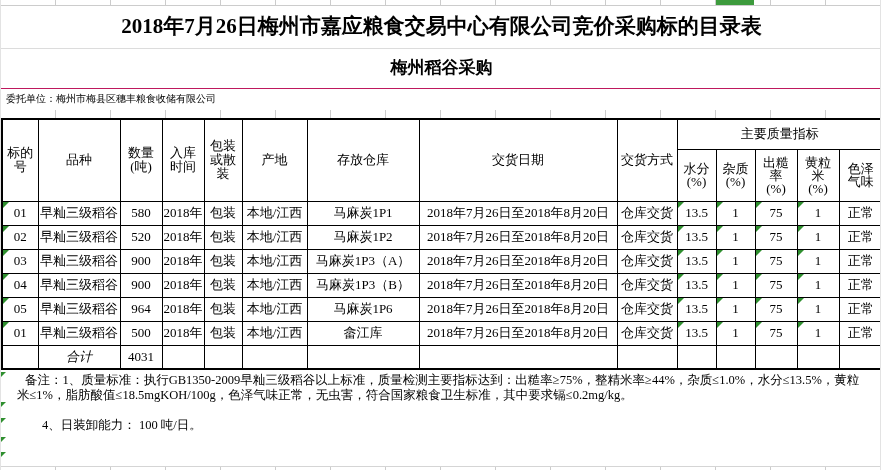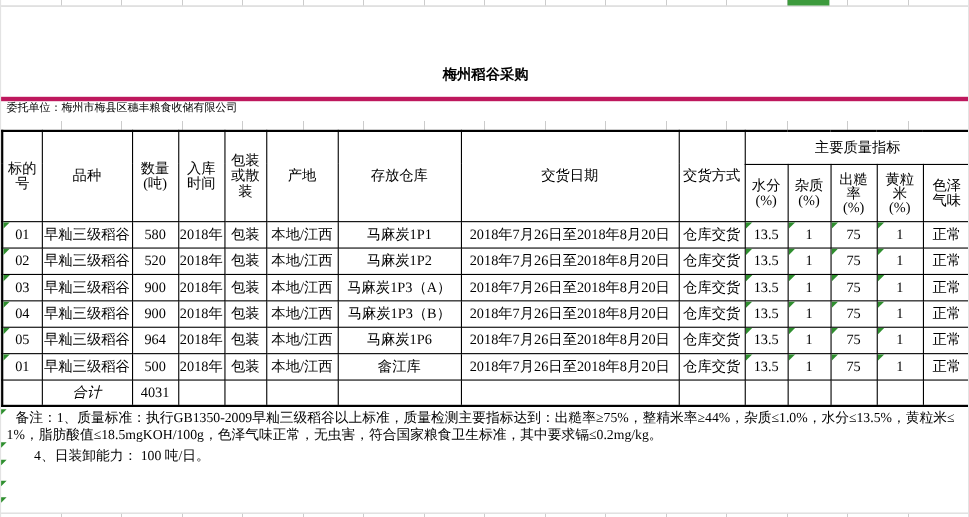--- a/index.html
+++ b/index.html
@@ -9,56 +9,57 @@
     border-left:1px solid #e3e3e3;border-right:1px solid #e3e3e3;box-sizing:border-box;
   }
   .strip{position:absolute;left:0;width:881px;
     background-image:repeating-linear-gradient(to right, transparent 0 54px, #cccccc 54px 55px);}
   .strip.top{top:0;height:5px;border-bottom:1px solid #cccccc;}
   .strip.mid{top:110px;height:8px;}
   .strip.bottom{top:466px;height:4px;border-top:1px solid #d5d5d5;}
   .greenbar{position:absolute;left:715px;top:0;width:38px;height:5px;background:#3d9b3d;}
   .rowline{position:absolute;left:0;width:881px;text-align:center;overflow:hidden;white-space:nowrap;}
   .title{top:5px;height:43px;line-height:43px;font-weight:bold;font-size:21px;border-bottom:1px solid #dcdcdc;}
-  .subtitle{top:48px;height:40px;line-height:40px;font-weight:bold;font-size:13px;border-bottom:4px solid #be185d;}
+  .subtitle{top:48px;height:40px;line-height:40px;font-weight:bold;font-size:17px;border-bottom:1px solid #be185d;}
   .client{top:88px;height:22px;line-height:22px;font-size:10px;text-align:left;padding-left:5px;width:876px;}
   table.cat{position:absolute;top:118px;left:0;width:881px;border-collapse:collapse;table-layout:fixed;
     border:2px solid #000;}
   table.cat th, table.cat td{
     border:1px solid #000;padding:0;text-align:center;vertical-align:middle;
     font-size:13px;font-weight:normal;overflow:hidden;position:relative;
   }
   table.cat th{white-space:pre-line;line-height:14px;}
   thead tr.h1{height:30px;}
   thead tr.h2{height:52px;}
   thead tr.h2 th{line-height:13px;}
   tbody tr{height:24px;}
   tbody tr td{white-space:nowrap;}
   tr.total{height:24px;}
   td.left{text-align:left;padding-left:5px;font-style:italic;}
   .tri{position:absolute;top:0;left:0;width:0;height:0;display:block;
     border-top:6px solid #2f8f2f;border-right:6px solid transparent;}
   .notes{position:absolute;top:368px;left:0;width:881px;font-size:12.5px;line-height:14.5px;}
-  .notes p{margin:5px;text-align:left;word-break:break-all;}
+  .notes p{margin:16px;text-align:left;word-break:break-all;}
   .notes p.n1{margin-top:5px;text-indent:8px;}
   .notes p.n2{margin-top:13px;text-indent:40px;}
   .notes p.n3{margin-top:1px;text-indent:25px;}
   .notes p.n4{margin-top:1px;text-indent:25px;}
   .ntri{position:absolute;left:0;width:0;height:0;
     border-top:5px solid #2f8f2f;border-right:5px solid transparent;}
 </style>
 </head>
 <body>
 
 <div class="sheet">
 
   <div class="strip top">
     <div class="greenbar"></div>
   </div>
 
+  <div class="rowline title">2018年7月26日梅州市嘉应粮食交易中心有限公司竞价采购标的目录表</div>
   <div class="rowline subtitle">梅州稻谷采购</div>
   <div class="rowline client">委托单位：梅州市梅县区穗丰粮食收储有限公司</div>
 
   <div class="strip mid"></div>
 
   <table class="cat">
     <colgroup>
       <col style="width:36px">
         <col style="width:82px">
         <col style="width:42px">

